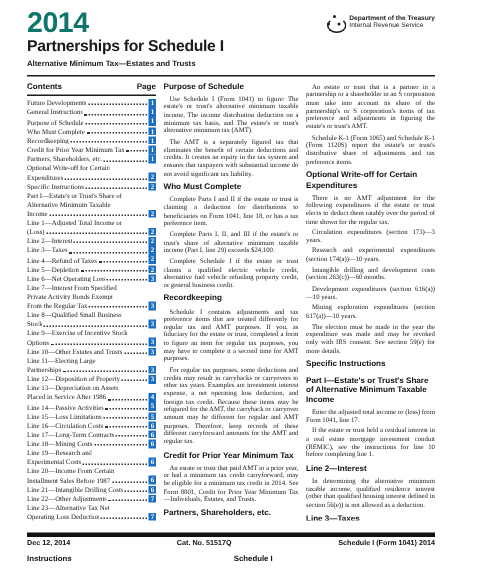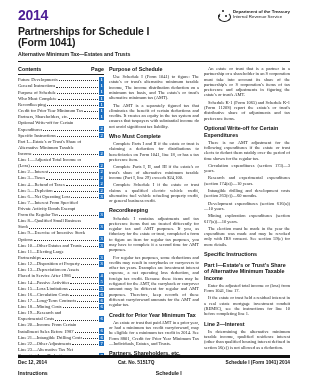--- a/index.html
+++ b/index.html
@@ -8,22 +8,22 @@
     font-family:"Liberation Serif", serif;
     color:#111111;
     -webkit-font-smoothing:none;
   }
   .page{position:relative;width:298px;height:386px;box-sizing:border-box;padding:0;}
 
   
   .header{position:relative;padding:8px 12px 0 18px;}
   .year{
     font-family:"Liberation Sans", sans-serif;
-    font-weight:bold;font-size:14px;line-height:15px;
-    letter-spacing:-0.3px;color:#4c1d95;
+    font-weight:bold;font-size:19px;line-height:15px;
+    letter-spacing:-0.3px;color:#0f766e;
   }
   .title{
     font-family:"Liberation Sans", sans-serif;
     font-weight:bold;font-size:10.5px;line-height:11px;
     margin-top:3px;color:#1a1a1a;letter-spacing:-0.2px;
     max-width:180px;
   }
   .subtitle{
     font-family:"Liberation Sans", sans-serif;
     font-weight:bold;font-size:5.2px;line-height:6px;
@@ -115,21 +115,20 @@
 </style>
 </head>
 <body>
 
 <div class="page">
 
   <div class="header">
     <div class="year">2014</div>
     <div class="title">
       <span>Partnerships for Schedule I</span><br>
-      <span>(Form 1041)</span>
     </div>
     <div class="subtitle">Alternative Minimum Tax—Estates and Trusts</div>
 
     <div class="agency">
       <span class="seal">
         <span class="d1"></span>
           <span class="d2"></span>
           <span class="d3"></span>
           <span class="arc"></span>
       </span>

